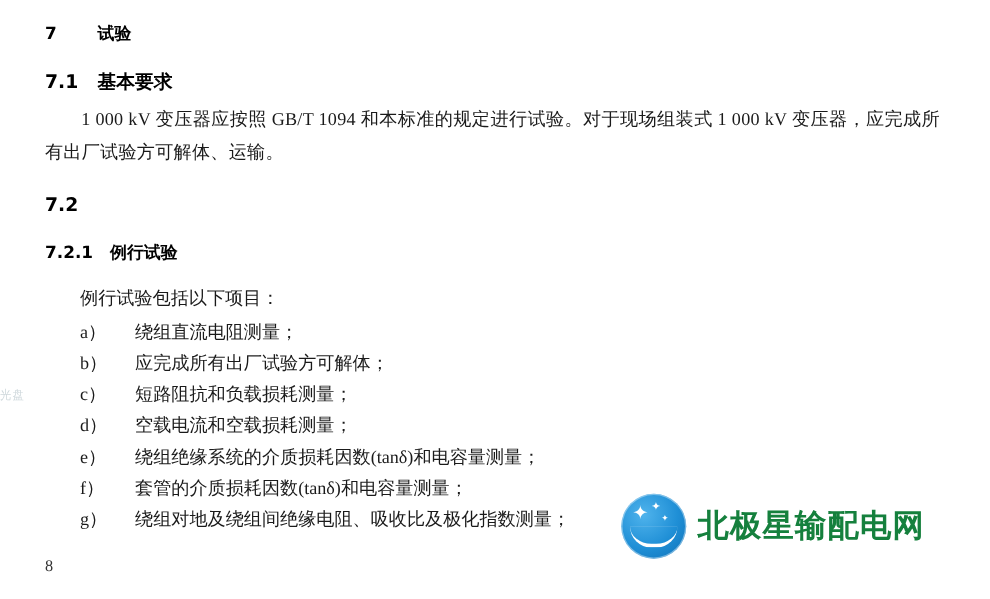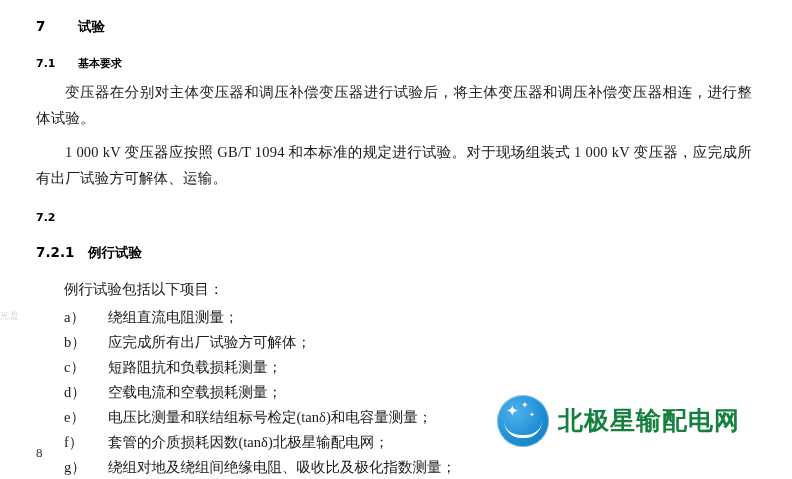--- a/index.html
+++ b/index.html
@@ -30,21 +30,21 @@
   
   .h-row {
     display: flex;
     align-items: baseline;
     font-family: "DejaVu Sans", "Liberation Sans", sans-serif;
     font-weight: bold;
     color: #000;
   }
   .h1 { font-size: 13.5px; margin-top: 8px; }
   .h1 .num { width: 42px; }
-  .h2 { font-size: 11px; margin-top: 20px; }
+  .h2 { font-size: 15px; margin-top: 20px; }
   .h2 .num { width: 42px; }
   .h3 { font-size: 13.5px; margin-top: 20px; }
   .h3 .num { width: 52px; }
 
   p.para {
     font-size: 14.5px;
     line-height: 26px;
     margin: 8px 0 0 0;
     text-align: justify;
     text-justify: inter-ideograph;
@@ -53,21 +53,20 @@
   p.indent { text-indent: 2em; }
 
   .list {
     margin-top: 16px;
     font-size: 14.5px;
     line-height: 25px;
   }
   .list-lead {
     margin-left: 28px;
     margin-bottom: 2px;
-    font-family: Liberation Mono, monospace;
   }
   .li {
     display: flex;
     margin-left: 28px;
     line-height: 25px;
   }
   .li .marker {
     width: 44px;
     flex: 0 0 44px;
     font-family: "Liberation Serif", serif;
@@ -161,21 +160,20 @@
     <div class="h-row h1">
       <span class="num">7</span>
       <span>试验</span>
     </div>
 
     <div class="h-row h2">
       <span class="num">7.1</span>
       <span>基本要求</span>
     </div>
 
-    <p class="para indent">变压器在分别对主体变压器和调压补偿变压器进行试验后，将主体变压器和调压补偿变压器相连，进行整体试验。</p>
     <p class="para indent">1 000 kV 变压器应按照 GB/T 1094 和本标准的规定进行试验。对于现场组装式 1 000 kV 变压器，应完成所有出厂试验方可解体、运输。</p>
 
     <div class="h-row h2">
       <span class="num">7.2</span>
     </div>
 
     <div class="h-row h3">
       <span class="num">7.2.1</span>
       <span>例行试验</span>
     </div>
@@ -194,25 +192,25 @@
       <div class="li">
         <span class="marker">c）</span>
         <span class="txt">短路阻抗和负载损耗测量；</span>
       </div>
       <div class="li">
         <span class="marker">d）</span>
         <span class="txt">空载电流和空载损耗测量；</span>
       </div>
       <div class="li">
         <span class="marker">e）</span>
-        <span class="txt">电压比测量和联结组标号检定(tanδ)和电容量测量；</span>
+        <span class="txt">绕组绝缘系统的介质损耗因数(tanδ)和电容量测量；</span>
       </div>
       <div class="li">
         <span class="marker">f）</span>
-        <span class="txt">套管的介质损耗因数(tanδ)北极星输配电网；</span>
+        <span class="txt">套管的介质损耗因数(tanδ)和电容量测量；</span>
       </div>
       <div class="li">
         <span class="marker">g）</span>
         <span class="txt">绕组对地及绕组间绝缘电阻、吸收比及极化指数测量；</span>
       </div>
     </div>
 
   </div>
 
   <div class="edge-mark">光盘</div>

